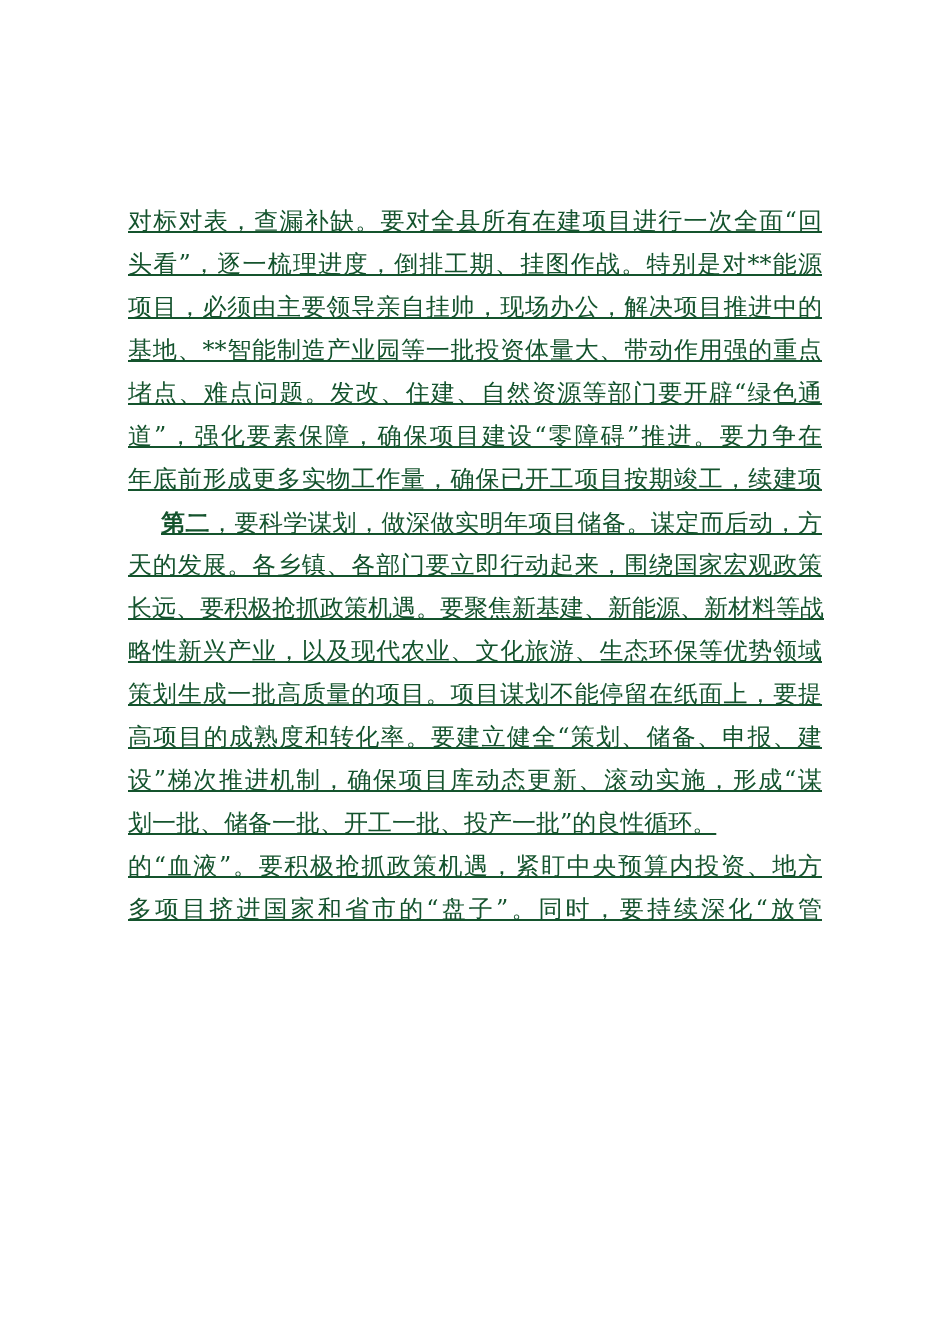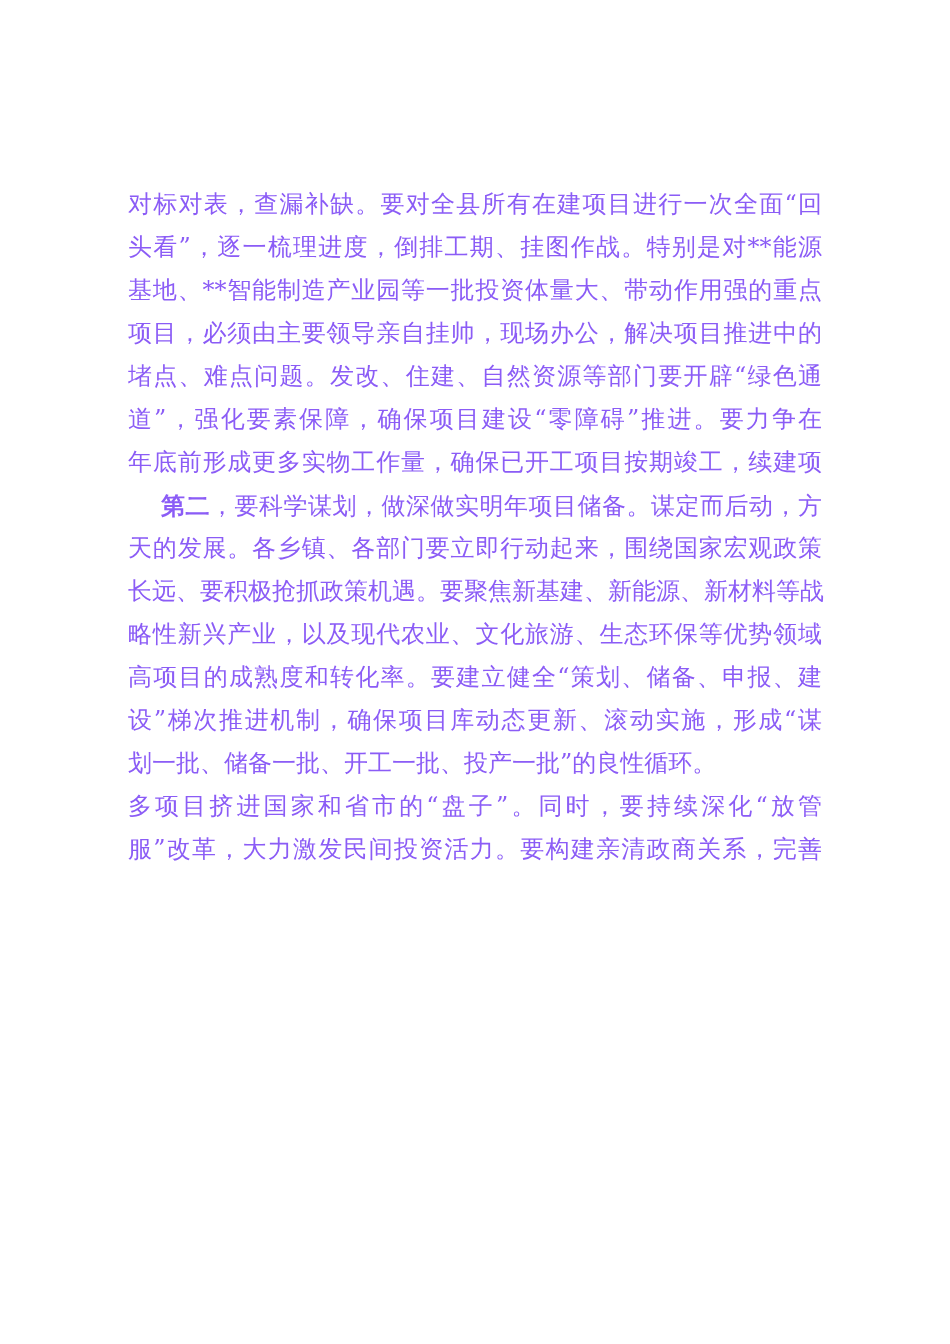--- a/index.html
+++ b/index.html
@@ -1,23 +1,24 @@
 <!DOCTYPE html>
 <html><head>
 <meta charset="utf-8">
 <style>
   html, body { margin: 0; padding: 0; background: #ffffff; }
   body { width: 950px; height: 1344px; position: relative; overflow: hidden; }
   .page {
     position: absolute; left: 0; top: 0; width: 950px; height: 1344px; background: #fff;
   }
   .content {
-    position: absolute; left: 128px; top: 183px; width: 700px;
+    position: absolute; left: 128px; top: 200px; width: 700px;
     font-family: "DejaVu Serif", "Liberation Serif", serif;
-    color: #8b5cf6;
+    color: #14532d;
+    text-decoration: underline;
   }
   .line {
     height: 43px; line-height: 43px;
     font-size: 24px;
     white-space: nowrap;
     text-align: justify;
     text-align-last: justify;
     width: 694px;
     display: block;
   }
@@ -27,36 +28,37 @@
 </style>
 </head>
 <body>
 
 <div class="page">
   <div class="content">
 
     <div>
       <span class="line">对标对表，查漏补缺。要对全县所有在建项目进行一次全面“回</span>
       <span class="line">头看”，逐一梳理进度，倒排工期、挂图作战。特别是对**能源</span>
+      <span class="line">项目，必须由主要领导亲自挂帅，现场办公，解决项目推进中的</span>
       <span class="line">基地、**智能制造产业园等一批投资体量大、带动作用强的重点</span>
-      <span class="line">项目，必须由主要领导亲自挂帅，现场办公，解决项目推进中的</span>
       <span class="line">堵点、难点问题。发改、住建、自然资源等部门要开辟“绿色通</span>
       <span class="line">道”，强化要素保障，确保项目建设“零障碍”推进。要力争在</span>
       <span class="line">年底前形成更多实物工作量，确保已开工项目按期竣工，续建项</span>
     </div>
 
     <div>
       <span class="line indent"><b class="bold">第二</b><span>，要科学谋划，做深做实明年项目储备。谋定而后动，方</span></span>
       <span class="line">天的发展。各乡镇、各部门要立即行动起来，围绕国家宏观政策</span>
       <span class="line">长远、要积极抢抓政策机遇。要聚焦新基建、新能源、新材料等战</span>
       <span class="line">略性新兴产业，以及现代农业、文化旅游、生态环保等优势领域</span>
+      <span class="line">策划生成一批高质量的项目。项目谋划不能停留在纸面上，要提</span>
       <span class="line">高项目的成熟度和转化率。要建立健全“策划、储备、申报、建</span>
       <span class="line">设”梯次推进机制，确保项目库动态更新、滚动实施，形成“谋</span>
       <span class="line last">划一批、储备一批、开工一批、投产一批”的良性循环。</span>
     </div>
 
     <div>
+      <span class="line">的“血液”。要积极抢抓政策机遇，紧盯中央预算内投资、地方</span>
       <span class="line">多项目挤进国家和省市的“盘子”。同时，要持续深化“放管</span>
-      <span class="line">服”改革，大力激发民间投资活力。要构建亲清政商关系，完善</span>
     </div>
 
   </div>
 </div>
 
 </body></html>

